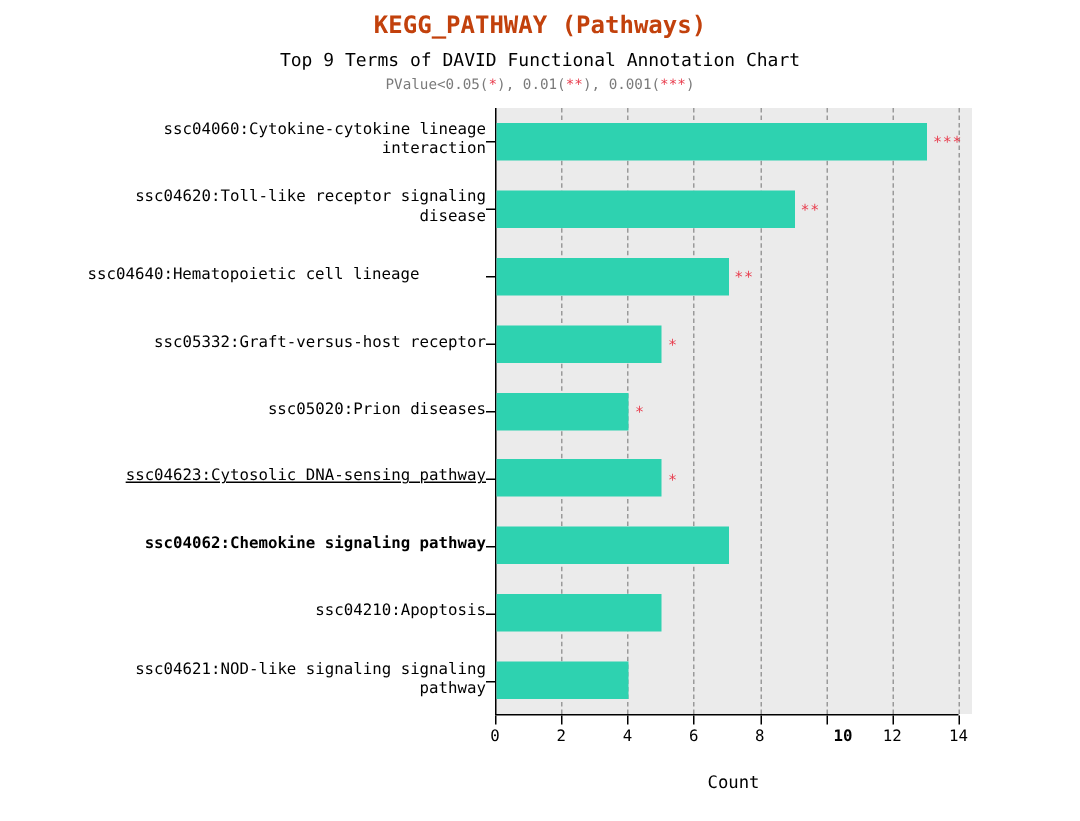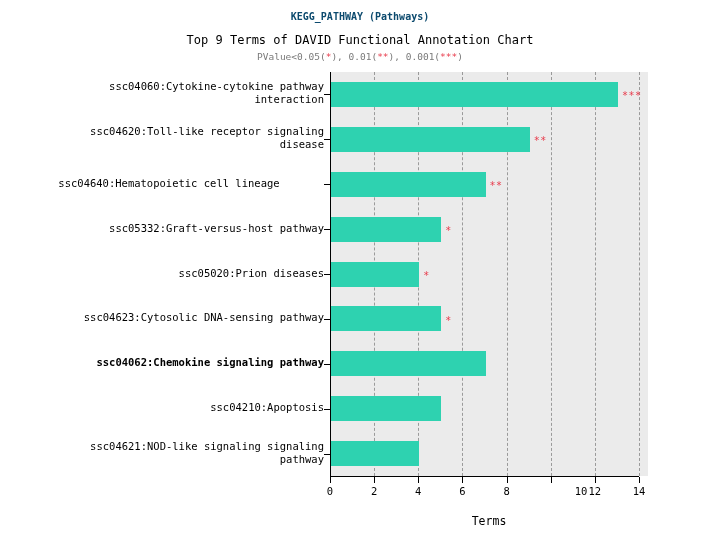--- a/index.html
+++ b/index.html
@@ -25,23 +25,23 @@
 
   
   .title-block {
     position: absolute;
     left: 0;
     top: 8px;
     width: 720px;
     text-align: center;
   }
   .main-title {
-    font-size: 10px;
+    font-size: 16px;
     font-weight: bold;
-    color: #0c4a6e;
+    color: #c2410c;
     letter-spacing: 0px;
     line-height: 17px;
   }
   .sub-title {
     font-size: 12px;
     font-weight: normal;
     color: #000000;
     line-height: 16px;
     margin-top: 7px;
   }
@@ -171,74 +171,74 @@
       <div class="gridline" style="left: 88.2857px;"></div>
       <div class="gridline" style="left: 132.429px;"></div>
       <div class="gridline" style="left: 176.571px;"></div>
       <div class="gridline" style="left: 220.714px;"></div>
       <div class="gridline" style="left: 264.857px;"></div>
       <div class="gridline" style="left: 309px;"></div>
     </div>
   <div id="y-axis-line"></div>
   <div id="x-axis-line"></div>
 
-  <div id="x-axis-title">Terms</div>
+  <div id="x-axis-title">Count</div>
 
 <div class="x-tick" style="left: 330px;"></div>
     <div class="x-tick-label" style="left: 315px;">0</div>
     <div class="x-tick" style="left: 374.143px;"></div>
     <div class="x-tick-label" style="left: 359.143px;">2</div>
     <div class="x-tick" style="left: 418.286px;"></div>
     <div class="x-tick-label" style="left: 403.286px;">4</div>
     <div class="x-tick" style="left: 462.429px;"></div>
     <div class="x-tick-label" style="left: 447.429px;">6</div>
     <div class="x-tick" style="left: 506.571px;"></div>
     <div class="x-tick-label" style="left: 491.571px;">8</div>
     <div class="x-tick" style="left: 550.714px;"></div>
-    <div class="x-tick-label" style="left: 566px;">10</div>
+    <div class="x-tick-label" style="left: 547px; font-weight: bold;">10</div>
     <div class="x-tick" style="left: 594.857px;"></div>
     <div class="x-tick-label" style="left: 579.857px;">12</div>
     <div class="x-tick" style="left: 639px;"></div>
     <div class="x-tick-label" style="left: 624px;">14</div>
     <div class="bar" style="left: 331px; top: 81.9444px; width: 286.929px; background: rgb(46, 210, 176);"></div>
     <div class="y-tick" style="left: 324px; top: 94px;"></div>
     <div class="cat-label-wrap" style="top: 80.4444px;">
-      <div class="cat-label" style="position: static; width: 100%;">ssc04060:Cytokine-cytokine pathway
+      <div class="cat-label" style="position: static; width: 100%;">ssc04060:Cytokine-cytokine lineage
 interaction</div>
     </div>
     <div class="star" style="left: 621.929px; top: 91.4444px; color: rgb(232, 57, 74);">***</div>
     <div class="bar" style="left: 331px; top: 126.833px; width: 198.643px; background: rgb(46, 210, 176);"></div>
     <div class="y-tick" style="left: 324px; top: 139px;"></div>
     <div class="cat-label-wrap" style="top: 125.333px;">
       <div class="cat-label" style="position: static; width: 100%;">ssc04620:Toll-like receptor signaling
 disease</div>
     </div>
     <div class="star" style="left: 533.643px; top: 136.333px; color: rgb(232, 57, 74);">**</div>
     <div class="bar" style="left: 331px; top: 171.722px; width: 154.5px; background: rgb(46, 210, 176);"></div>
     <div class="y-tick" style="left: 324px; top: 184px;"></div>
     <div class="cat-label-wrap" style="top: 176.722px;">
       <div class="cat-label" style="position: static; width: 100%; text-align: center;">ssc04640:Hematopoietic cell lineage</div>
     </div>
     <div class="star" style="left: 489.5px; top: 181.222px; color: rgb(232, 57, 74);">**</div>
     <div class="bar" style="left: 331px; top: 216.611px; width: 110.357px; background: rgb(46, 210, 176);"></div>
     <div class="y-tick" style="left: 324px; top: 229px;"></div>
     <div class="cat-label-wrap" style="top: 221.611px;">
-      <div class="cat-label" style="position: static; width: 100%;">ssc05332:Graft-versus-host pathway</div>
+      <div class="cat-label" style="position: static; width: 100%;">ssc05332:Graft-versus-host receptor</div>
     </div>
     <div class="star" style="left: 445.357px; top: 226.111px; color: rgb(232, 57, 74);">*</div>
     <div class="bar" style="left: 331px; top: 261.5px; width: 88.2857px; background: rgb(46, 210, 176);"></div>
     <div class="y-tick" style="left: 324px; top: 274px;"></div>
     <div class="cat-label-wrap" style="top: 266.5px;">
       <div class="cat-label" style="position: static; width: 100%;">ssc05020:Prion diseases</div>
     </div>
     <div class="star" style="left: 423.286px; top: 271px; color: rgb(232, 57, 74);">*</div>
     <div class="bar" style="left: 331px; top: 306.389px; width: 110.357px; background: rgb(46, 210, 176);"></div>
     <div class="y-tick" style="left: 324px; top: 319px;"></div>
     <div class="cat-label-wrap" style="top: 311.389px;">
-      <div class="cat-label" style="position: static; width: 100%;">ssc04623:Cytosolic DNA-sensing pathway</div>
+      <div class="cat-label" style="position: static; width: 100%; text-decoration: underline;">ssc04623:Cytosolic DNA-sensing pathway</div>
     </div>
     <div class="star" style="left: 445.357px; top: 315.889px; color: rgb(232, 57, 74);">*</div>
     <div class="bar" style="left: 331px; top: 351.278px; width: 154.5px; background: rgb(46, 210, 176);"></div>
     <div class="y-tick" style="left: 324px; top: 364px;"></div>
     <div class="cat-label-wrap" style="top: 356.278px;">
       <div class="cat-label" style="position: static; width: 100%; font-weight: bold;">ssc04062:Chemokine signaling pathway</div>
     </div>
     <div class="bar" style="left: 331px; top: 396.167px; width: 110.357px; background: rgb(46, 210, 176);"></div>
     <div class="y-tick" style="left: 324px; top: 409px;"></div>
     <div class="cat-label-wrap" style="top: 401.167px;">

